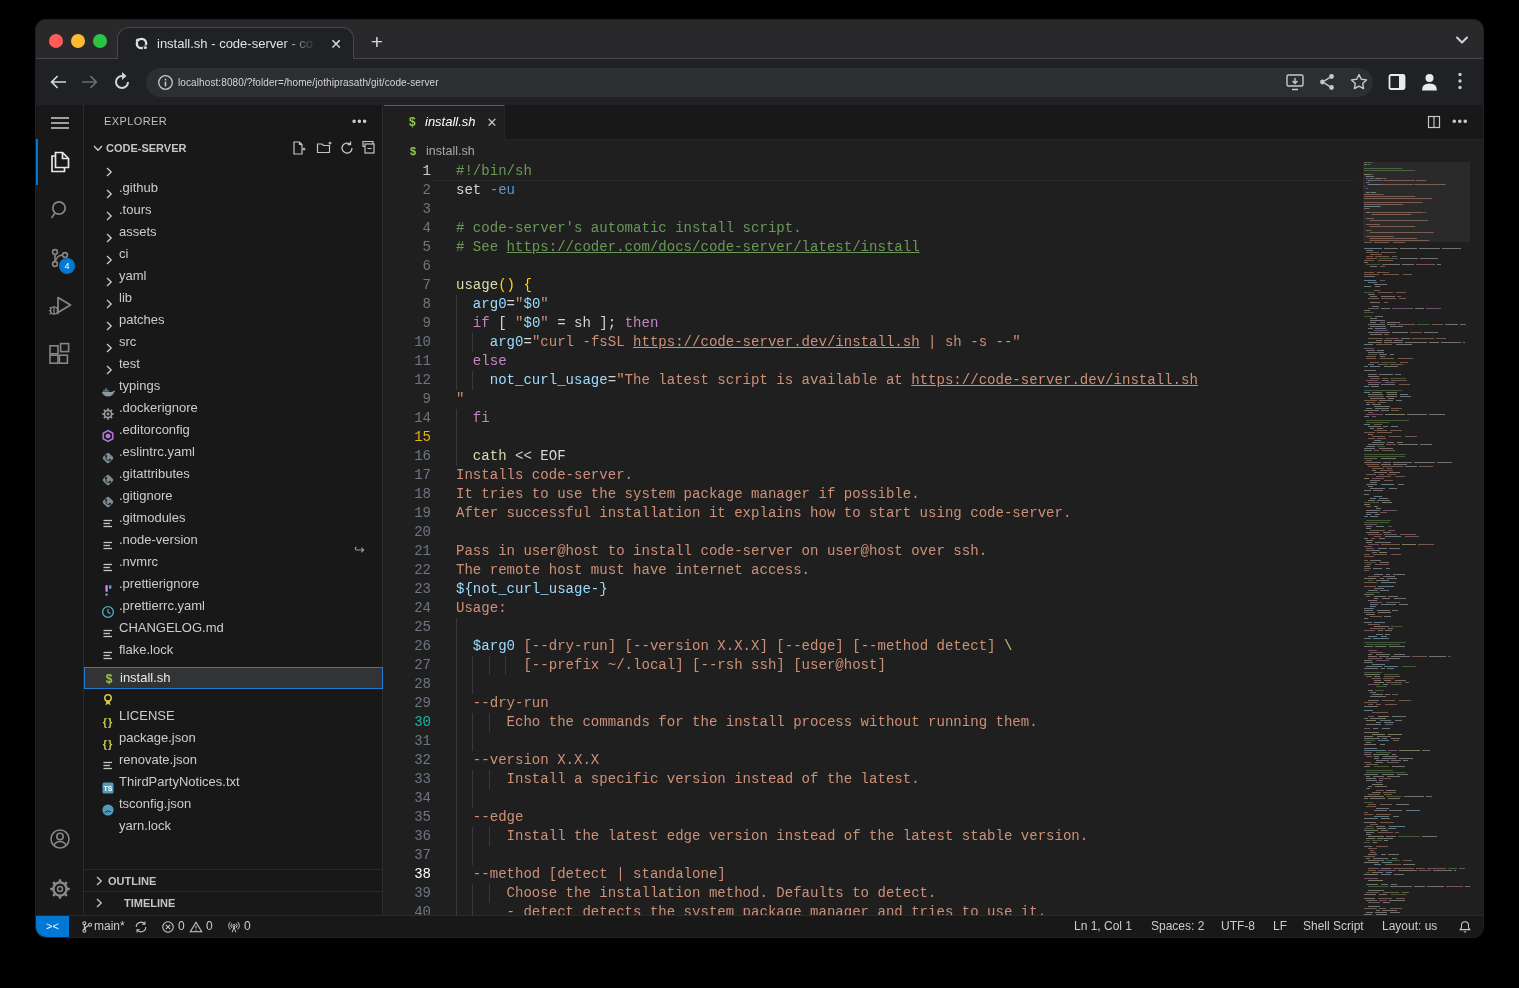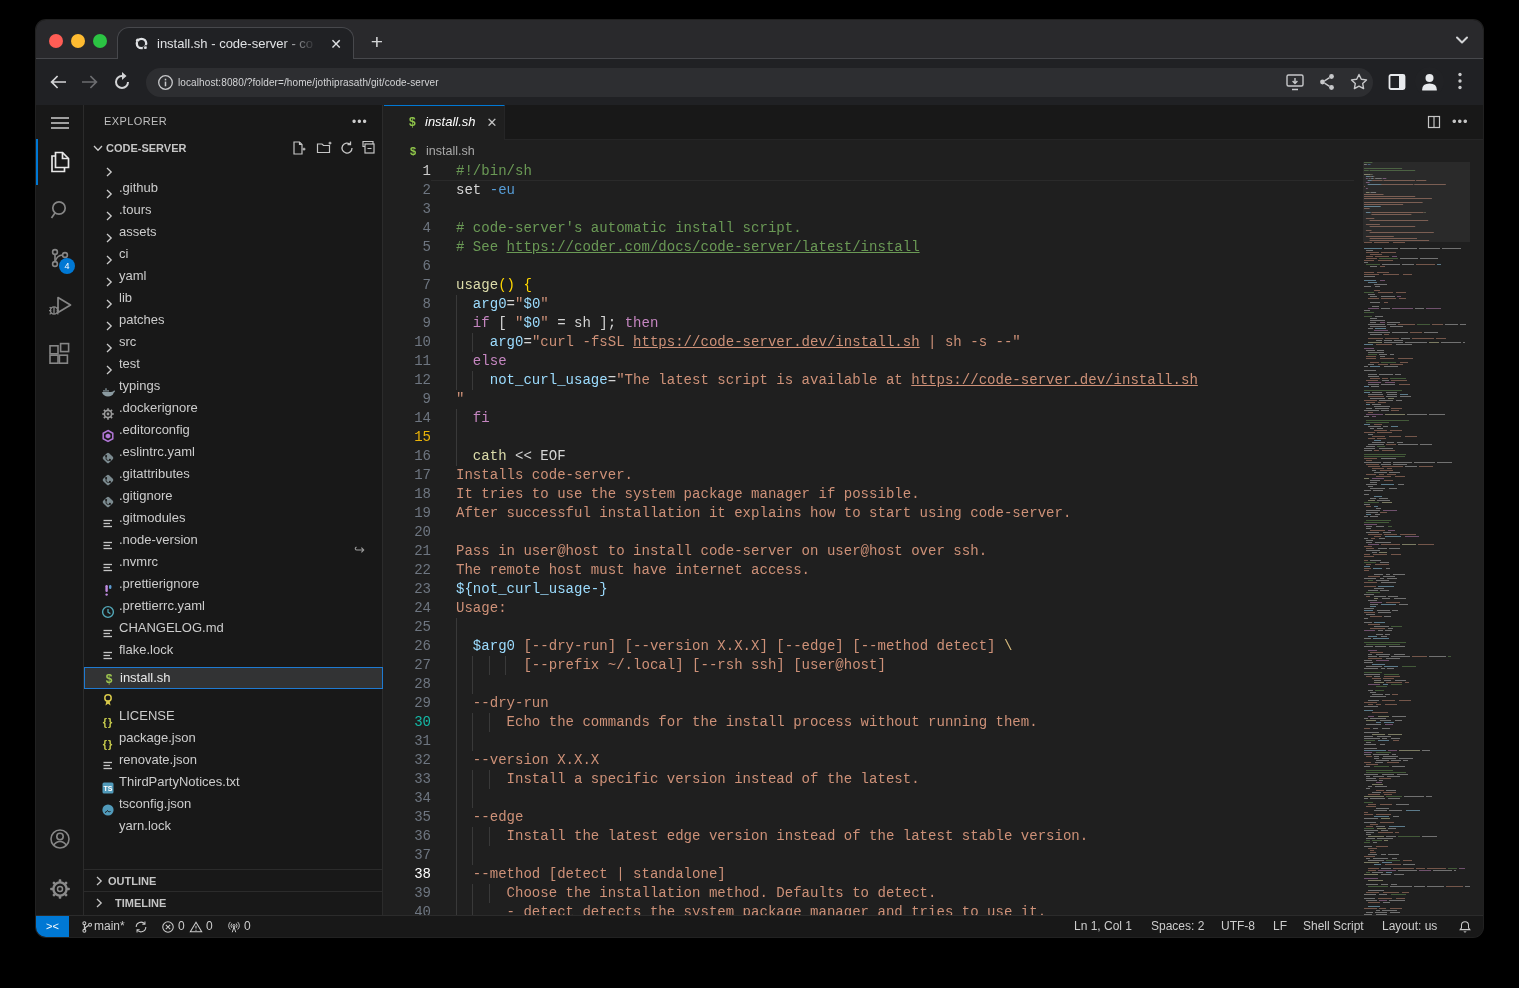--- a/index.html
+++ b/index.html
@@ -493,21 +493,21 @@
       <div class="sec-head" style="top:764px; border-top:1px solid #2b2b2b;">
           <svg style="position:absolute;left:7px;top:3px;width:16px;height:16px" viewBox="0 0 16 16">
             <path d="M6 4 l4.2 4 L6 12" stroke="#c5c5c5" stroke-width="1.3" fill="none"></path>
           </svg>
           <span style="position:absolute;left:24px;top:0;">OUTLINE</span>
         </div>
       <div class="sec-head" style="top:786px; border-top:1px solid #2b2b2b;">
           <svg style="position:absolute;left:7px;top:3px;width:16px;height:16px" viewBox="0 0 16 16">
             <path d="M6 4 l4.2 4 L6 12" stroke="#c5c5c5" stroke-width="1.3" fill="none"></path>
           </svg>
-          <span style="position:absolute;left:31px;top:0;">TIMELINE</span>
+          <span style="position:absolute;left:40px;top:0;">TIMELINE</span>
         </div>
     </div>
     <div class="editor">
       <div class="tabbar">
           <div class="bline"></div>
           <div class="etab">
             <span class="dollar">$</span>
             <span class="nm">install.sh</span>
             <span class="x">✕</span>
           </div>

